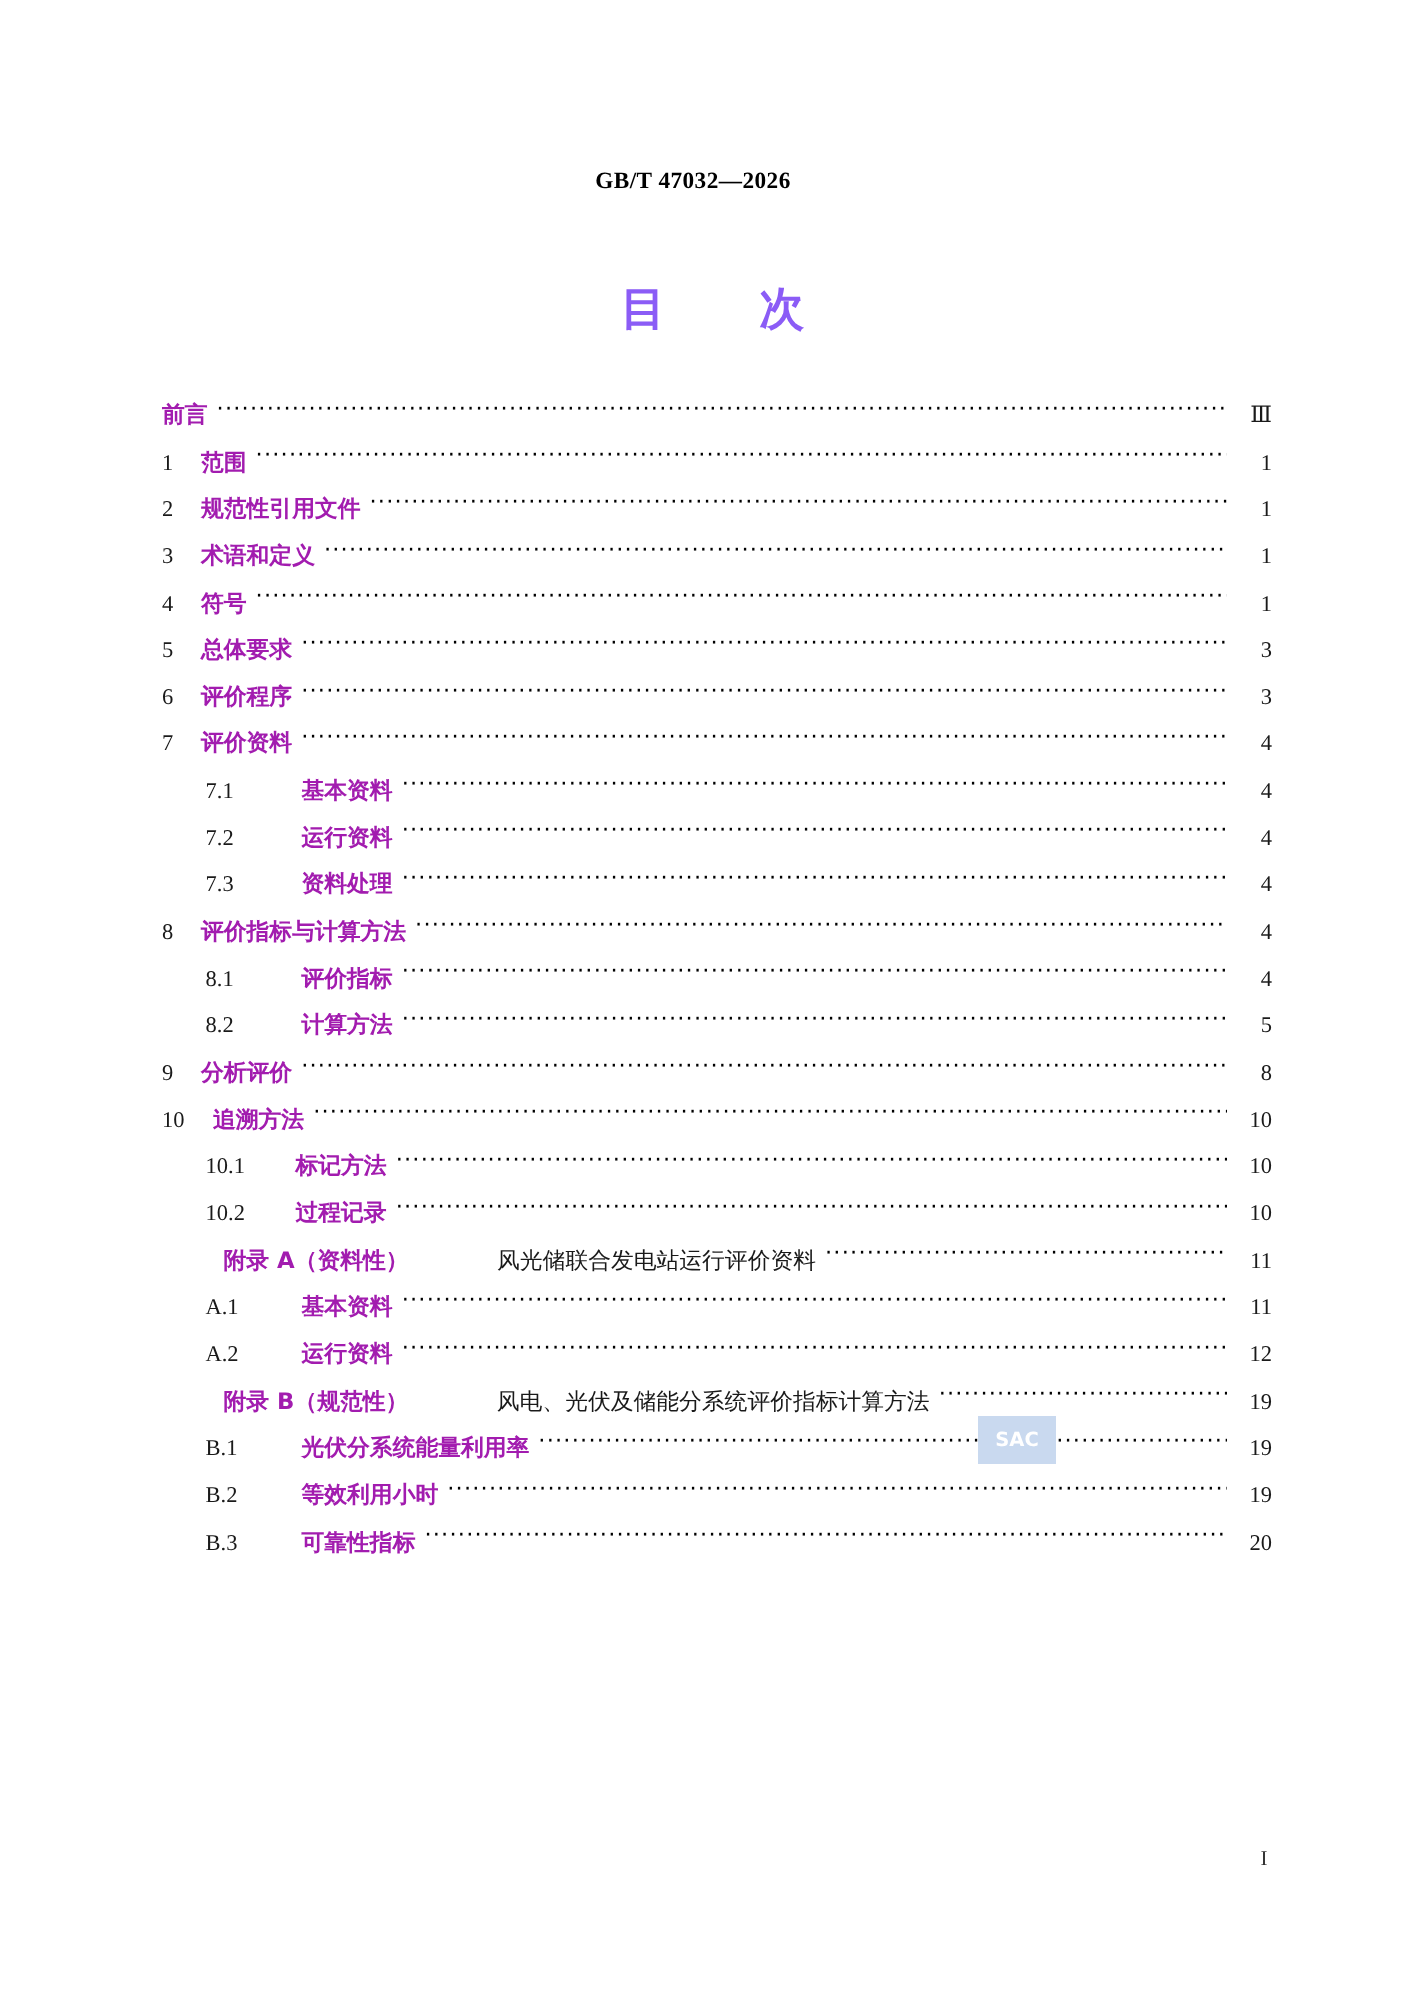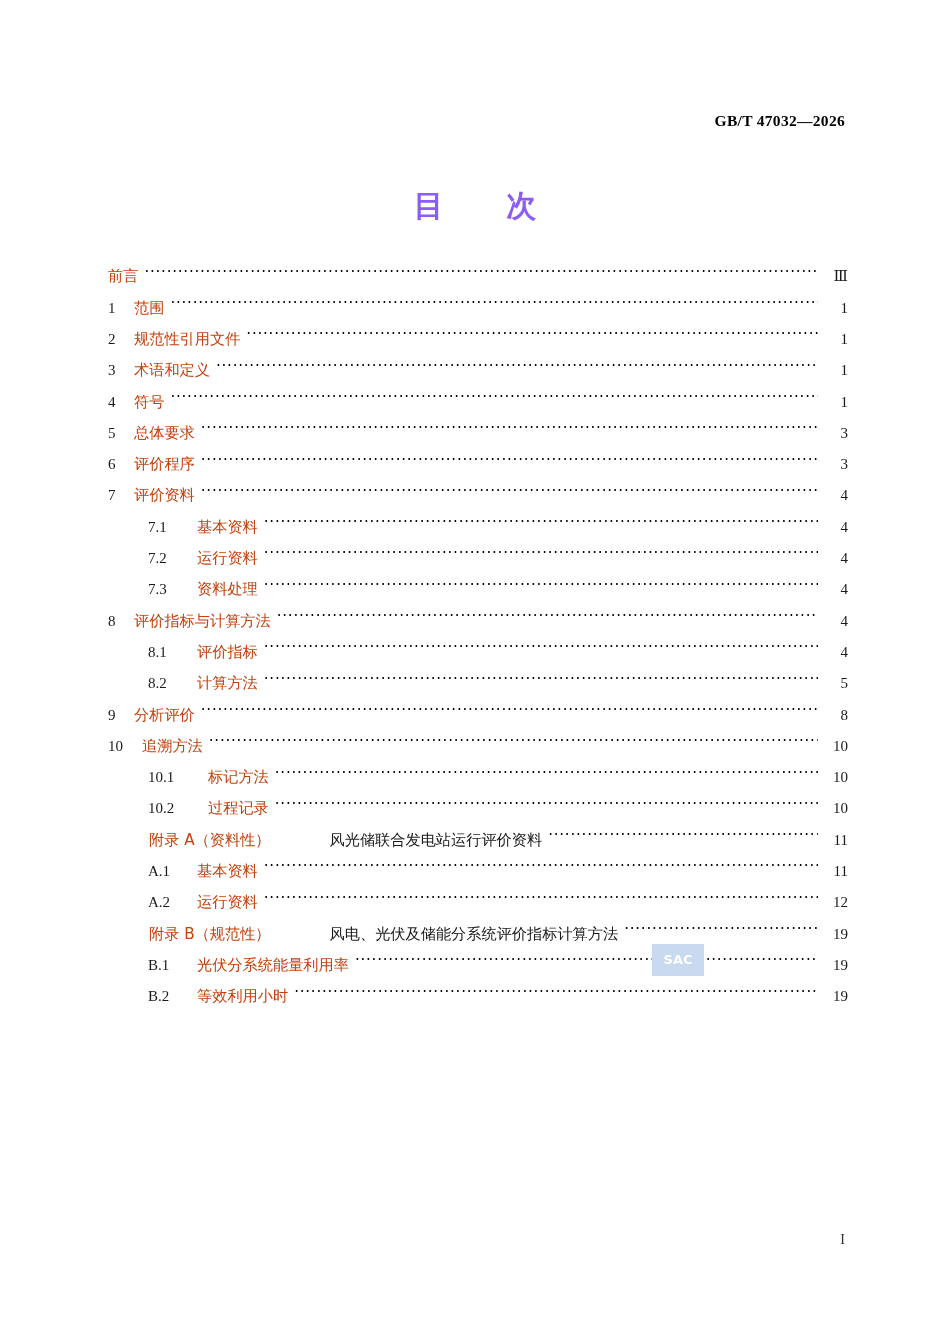--- a/index.html
+++ b/index.html
@@ -20,23 +20,23 @@
     position: absolute;
     inset: 0;
     width: 950px;
     height: 1344px;
   }
 
   
   .doc-header {
     position: absolute;
     top: 112px;
-    left: 105px;
+    left: 92px;
     width: 740px;
-    text-align: right;
+    text-align: center;
     font-family: "Liberation Serif", "DejaVu Serif", serif;
     font-size: 15.5px;
     font-weight: bold;
     letter-spacing: 0.3px;
     color: #000;
     white-space: nowrap;
   }
 
   
   .toc-title {
@@ -74,21 +74,22 @@
     flex: 0 0 auto;
     font-family: "Liberation Serif", "DejaVu Serif", serif;
     font-size: 15px;
     color: #1a1a1a;
   }
 
   .toc-row .label {
     flex: 0 0 auto;
     font-family: "DejaVu Sans", "Liberation Sans", sans-serif;
     font-size: 15.2px;
-    color: #c2410c;
+    color: #a21caf;
+    font-weight: bold;
   }
 
   .toc-row .leader {
     flex: 1 1 auto;
     overflow: hidden;
     margin: 0 4px 0 6px;
     position: relative;
     height: 1em;
   }
   .toc-row .leader::before {
@@ -111,22 +112,22 @@
     font-size: 15px;
     color: #1a1a1a;
   }
   .lv-front .label { margin-left: 0; }
 
   .lv1 .num   { width: 26px; }
   .lv1 .label { margin-left: 0px; }
 
   .lv1-wide .num   { width: 34px; }
 
-  .lv2 .num   { width: 44px; margin-left: 40px; }
-  .lv2 .label { margin-left: 5px; }
+  .lv2 .num   { width: 44px; margin-left: 29px; }
+  .lv2 .label { margin-left: 20px; }
 
   .lv2-wide .num   { width: 52px; }
   .lv2-wide .label { margin-left: 8px; }
   .lv-annex .label { margin-left: 0; }
   .lv-annex .annex-title { margin-left: 18px; }
 
   .lv-annex .label, .lv-annex .annex-title {
     font-family: "DejaVu Sans", "Liberation Sans", sans-serif;
     font-size: 15.2px;
     padding-left: 41px;
@@ -301,20 +302,26 @@
         <span class="label">光伏分系统能量利用率</span>
         <span class="leader"></span>
         <span class="pg">19</span>
       </div>
       <div class="toc-row lv2">
         <span class="num">B.2</span>
         <span class="label">等效利用小时</span>
         <span class="leader"></span>
         <span class="pg">19</span>
       </div>
+      <div class="toc-row lv2">
+        <span class="num">B.3</span>
+        <span class="label">可靠性指标</span>
+        <span class="leader"></span>
+        <span class="pg">20</span>
+      </div>
     </div>
 
   <div class="watermark">
     <svg viewBox="0 0 52 40" width="52" height="40" xmlns="http://www.w3.org/2000/svg">
       <rect x="0" y="8" width="52" height="32" fill="#c9d9ef"></rect>
       <text x="26" y="28" text-anchor="middle" font-family="DejaVu Sans, Liberation Sans, sans-serif" font-size="13" font-weight="bold" fill="#ffffff">SAC</text>
     </svg>
   </div>
 
   <div class="folio">I</div>

